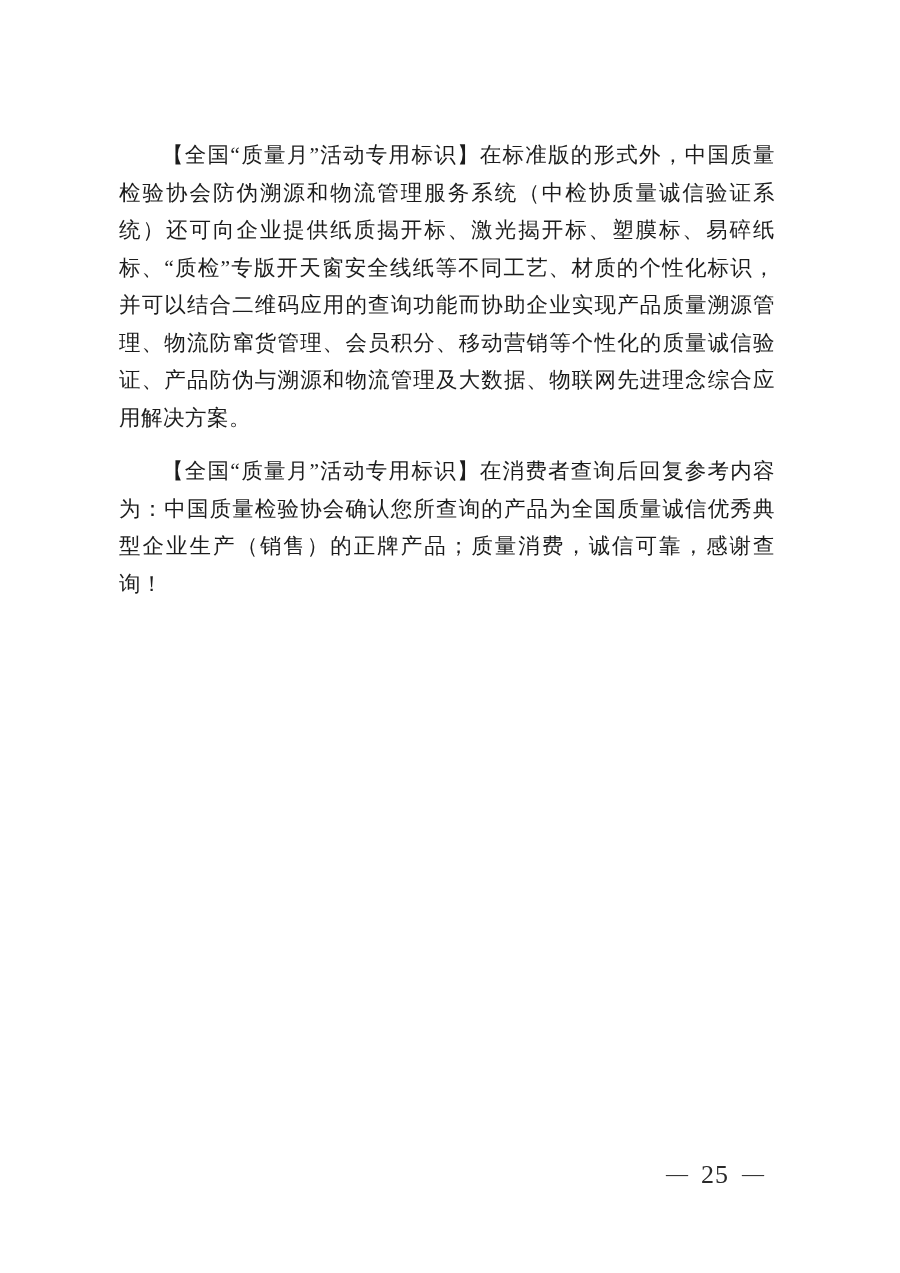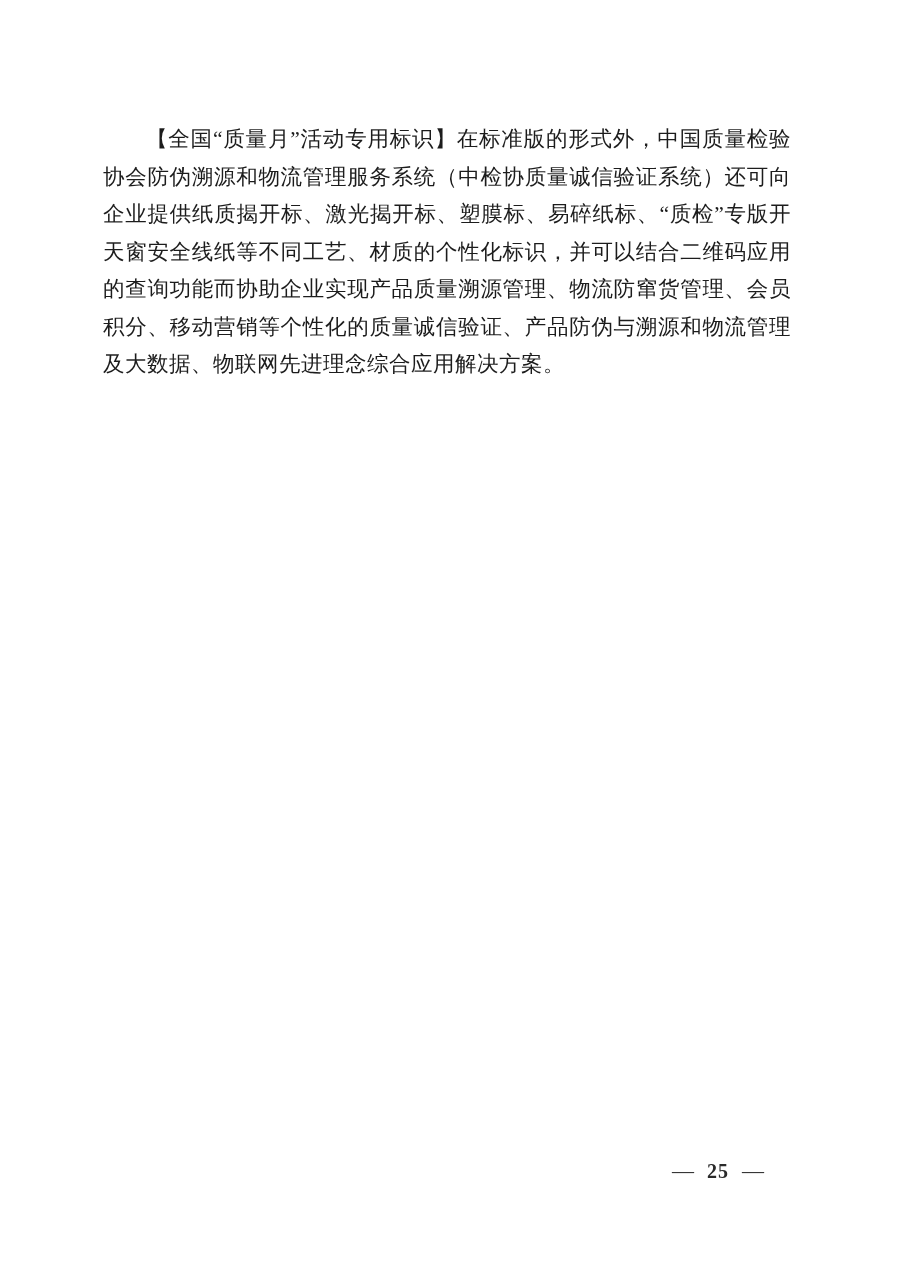--- a/index.html
+++ b/index.html
@@ -16,21 +16,21 @@
     font-family: "Liberation Serif", "DejaVu Serif", serif;
     color: #1c1c1c;
   }
   .content {
     position: absolute;
     left: 103px;
     top: 121px;
     width: 688px;
   }
   .para {
-    margin: 0;
+    margin: 16px;
     font-size: 21.5px;
     line-height: 37.5px;
     text-align: justify;
     text-indent: 2em;
     letter-spacing: 0.5px;
     color: #1c1c1c;
   }
   .footer {
     position: absolute;
     top: 1160px;
@@ -40,32 +40,32 @@
     gap: 13px;
     font-size: 24px;
     color: #2a2a2a;
   }
   .footer .dash {
     font-size: 22px;
     line-height: 1;
     transform: translateY(-1px);
   }
   .footer .pnum {
-    font-size: 20px;
+    font-size: 26px;
     letter-spacing: 1px;
-    font-weight: bold;
   }
 </style>
 </head>
 <body>
 
 <div class="page">
 
   <div class="content">
     <p class="para">【全国“质量月”活动专用标识】在标准版的形式外，中国质量检验协会防伪溯源和物流管理服务系统（中检协质量诚信验证系统）还可向企业提供纸质揭开标、激光揭开标、塑膜标、易碎纸标、“质检”专版开天窗安全线纸等不同工艺、材质的个性化标识，并可以结合二维码应用的查询功能而协助企业实现产品质量溯源管理、物流防窜货管理、会员积分、移动营销等个性化的质量诚信验证、产品防伪与溯源和物流管理及大数据、物联网先进理念综合应用解决方案。</p>
+    <p class="para">【全国“质量月”活动专用标识】在消费者查询后回复参考内容为：中国质量检验协会确认您所查询的产品为全国质量诚信优秀典型企业生产（销售）的正牌产品；质量消费，诚信可靠，感谢查询！</p>
   </div>
 
   <div class="footer">
     <span class="dash">—</span>
     <span class="pnum">25</span>
     <span class="dash">—</span>
   </div>
 
 </div>
 

